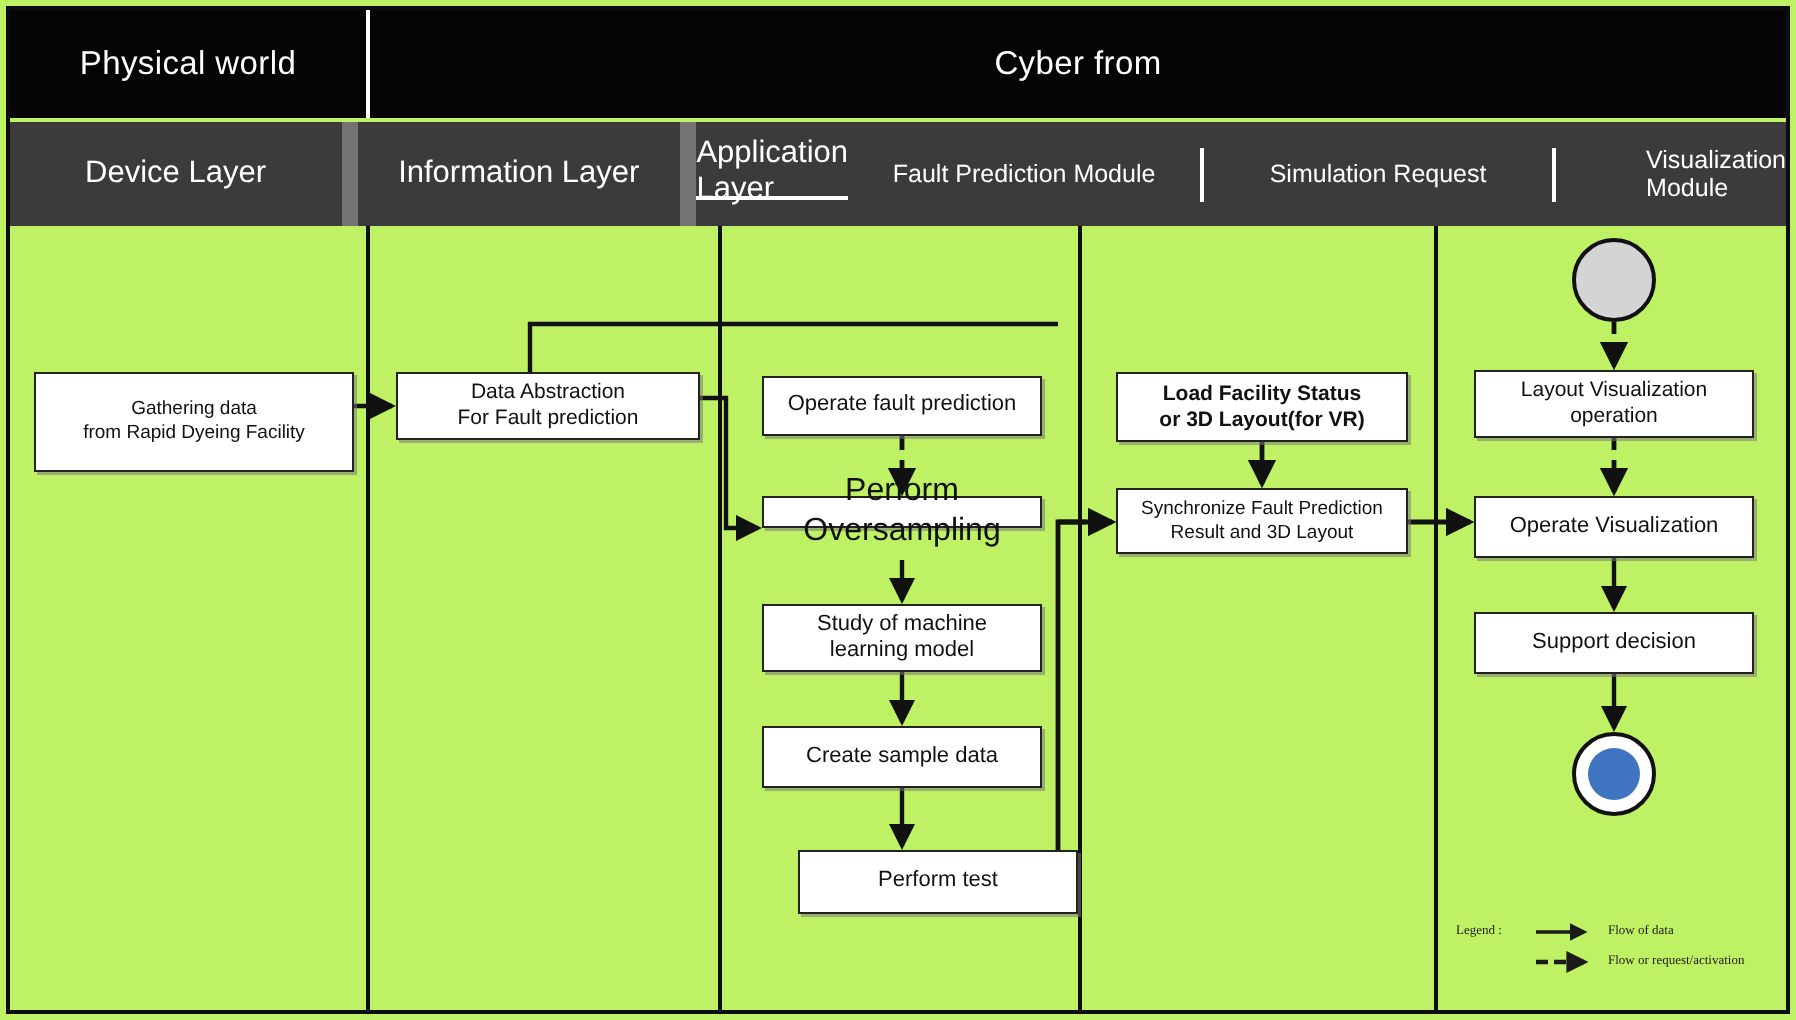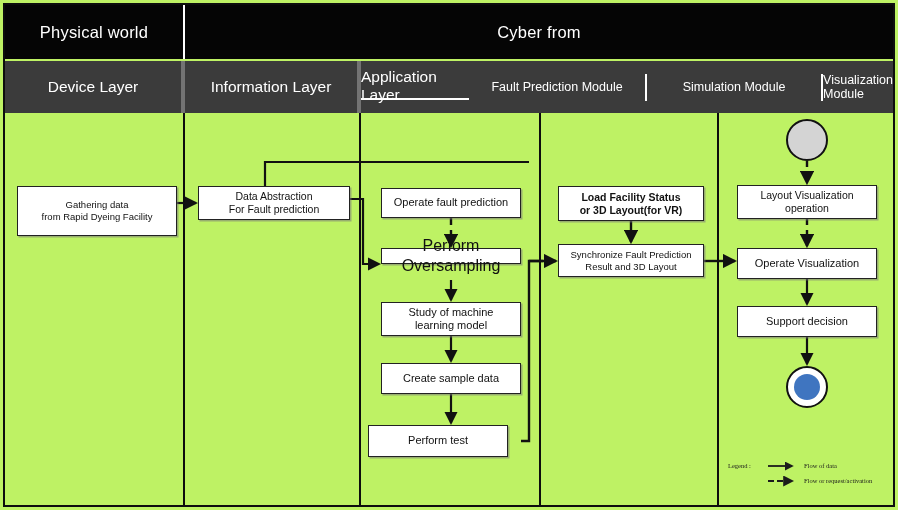--- a/index.html
+++ b/index.html
@@ -50,21 +50,21 @@
     display:flex;
   }
   .layer{
     background:#3b3b3b;
     color:#ffffff;
     display:flex;
     align-items:center;
     justify-content:center;
     font-size:15.5px;
     box-sizing:border-box;
-    border-right:4px solid #737373;
+    border-right:8px solid #737373;
   }
   .layer.device{width:180px;}
   .layer.information{width:176px;}
   .layer.application{
     flex:1;
     flex-direction:row;
     padding:0;
     border-right:none;
   }
   .app-title{
@@ -88,21 +88,21 @@
     align-items:center;
     justify-content:center;
     font-size:12.5px;
     box-sizing:border-box;
     border-right:2px solid #ffffff;
     background:#3b3b3b;
   }
   .module:last-child{border-right:none;}
   .module.fp{width:178px;}
   .module.sim{width:176px;}
-  .module.vis{flex:1;}
+  .module.vis{flex:1;padding-left:45px;}
 
   
   .lanes{
     position:absolute;
     left:5px; top:113px;
     width:888px; height:392px;
   }
   .lane-sep{
     position:absolute;
     top:0; bottom:0;
@@ -127,21 +127,21 @@
   }
   .node span{display:block;padding:0 4px;}
 
   .n-gather{left:17px; top:186px; width:160px; height:50px; font-size:9.5px;}
   .n-abstract{left:198px; top:186px; width:152px; height:34px; font-size:10.5px;}
 
   .n-operate-fp{left:381px; top:188px; width:140px; height:30px; font-size:11px;}
   .n-oversample{left:381px; top:248px; width:140px; height:16px; font-size:16px;}
   .n-study{left:381px; top:302px; width:140px; height:34px; font-size:11px;}
   .n-create{left:381px; top:363px; width:140px; height:31px; font-size:11px;}
-  .n-test{left:368px; top:425px; width:140px; height:32px; font-size:11px;}
+  .n-test{left:399px; top:425px; width:140px; height:32px; font-size:11px;}
 
   .n-load{left:558px; top:186px; width:146px; height:35px; font-size:10.5px;font-weight:bold;}
   .n-sync{left:558px; top:244px; width:146px; height:33px; font-size:9.5px;}
 
   .n-request{left:737px; top:185px; width:140px; height:34px; font-size:10.5px;}
   .n-opvis{left:737px; top:248px; width:140px; height:31px; font-size:11px;}
   .n-support{left:737px; top:306px; width:140px; height:31px; font-size:11px;}
 
   
   .start-node{
@@ -214,21 +214,21 @@
     <div class="world cyber">Cyber from</div>
   </div>
 
   <div class="layer-row">
     <div class="layer device">Device Layer</div>
     <div class="layer information">Information Layer</div>
     <div class="layer application">
       <div class="app-title">Application Layer</div>
       <div class="module-row">
         <div class="module fp">Fault Prediction Module</div>
-        <div class="module sim">Simulation Module</div>
+        <div class="module sim">Simulation Request</div>
         <div class="module vis">Visualization Module</div>
       </div>
     </div>
   </div>
 
   <div class="lanes">
     <div class="lane-sep" style="left:178px;"></div>
     <div class="lane-sep" style="left:354px;"></div>
     <div class="lane-sep" style="left:534px;"></div>
     <div class="lane-sep" style="left:712px;"></div>

